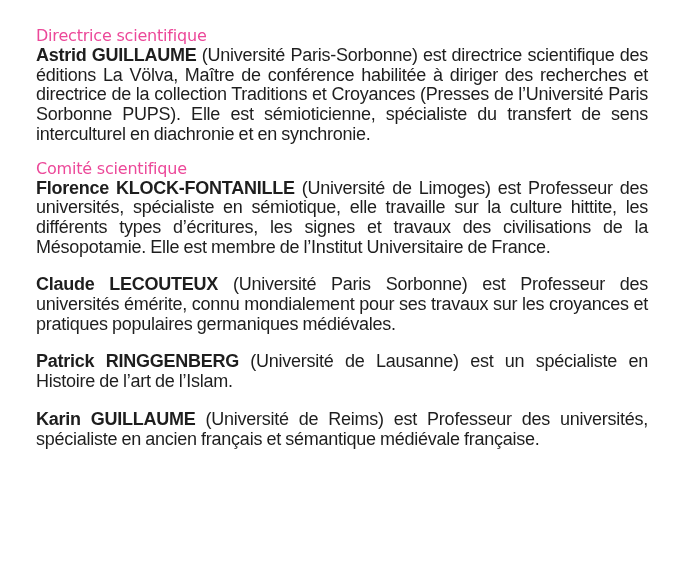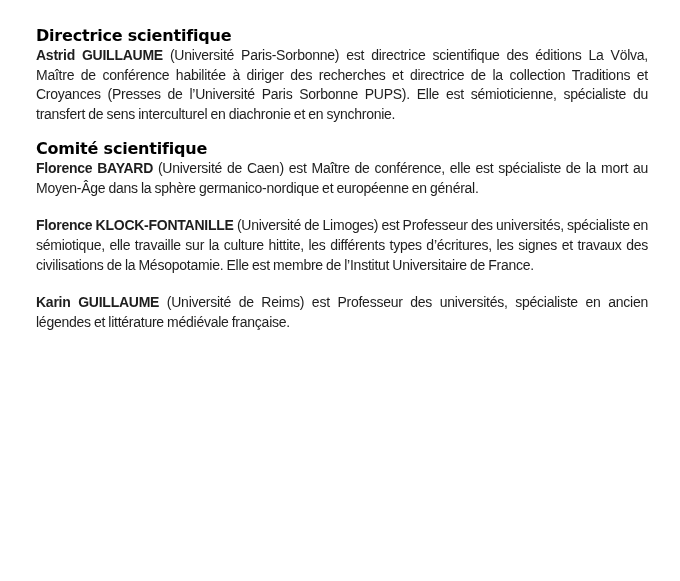--- a/index.html
+++ b/index.html
@@ -4,41 +4,42 @@
   <style>
     html, body { margin: 0; padding: 0; background: #ffffff; }
     body { width: 680px; height: 581px; overflow: hidden; position: relative; }
     .page {
       position: absolute; left: 36px; top: 26px; width: 612px;
       color: #1a1a1a;
       font-family: "Liberation Sans", sans-serif;
     }
     h2 {
       font-family: "DejaVu Sans", sans-serif;
-      font-size: 16px; font-weight: bold; margin: 0; line-height: 20px;
-      color: #000000; letter-spacing: -0.2px;
+      font-size: 16px; font-weight: normal; margin: 0; line-height: 20px;
+      color: #ec4899; letter-spacing: -0.2px;
     }
     .section { margin-bottom: 14px; }
     .entry {
       font-family: "Liberation Sans", sans-serif;
-      font-size: 14px; line-height: 19.7px; margin: 0 0 18px 0;
+      font-size: 18px; line-height: 19.7px; margin: 0 0 18px 0;
       text-align: justify; letter-spacing: -0.25px; word-spacing: -0.5px;
       color: #1e1e1e;
     }
     .entry.first { margin-bottom: 0; }
     .name { font-weight: bold; }
   </style>
 </head>
 <body>
 
 <div class="page">
   <div class="section">
     <h2>Directrice scientifique</h2>
     <p class="entry first"><span class="name">Astrid GUILLAUME</span><span> (Université Paris-Sorbonne) est directrice scientifique des éditions La Völva, Maître de conférence habilitée à diriger des recherches et directrice de la collection Traditions et Croyances (Presses de l’Université Paris Sorbonne PUPS). Elle est sémioticienne, spécialiste du transfert de sens interculturel en diachronie et en synchronie.</span></p>
   </div>
 
   <div class="section">
     <h2>Comité scientifique</h2>
-    <p class="entry"><span class="name">Florence BAYARD</span><span> (Université de Caen) est Maître de conférence, elle est spécialiste de la mort au Moyen-Âge dans la sphère germanico-nordique et européenne en général.</span></p>
     <p class="entry"><span class="name">Florence KLOCK-FONTANILLE</span><span> (Université de Limoges) est Professeur des universités, spécialiste en sémiotique, elle travaille sur la culture hittite, les différents types d’écritures, les signes et travaux des civilisations de la Mésopotamie. Elle est membre de l’Institut Universitaire de France.</span></p>
-    <p class="entry"><span class="name">Karin GUILLAUME</span><span> (Université de Reims) est Professeur des universités, spécialiste en ancien légendes et littérature médiévale française.</span></p>
+    <p class="entry"><span class="name">Claude LECOUTEUX</span><span> (Université Paris Sorbonne) est Professeur des universités émérite, connu mondialement pour ses travaux sur les croyances et pratiques populaires germaniques médiévales.</span></p>
+    <p class="entry"><span class="name">Patrick RINGGENBERG</span><span> (Université de Lausanne) est un spécialiste en Histoire de l’art de l’Islam.</span></p>
+    <p class="entry"><span class="name">Karin GUILLAUME</span><span> (Université de Reims) est Professeur des universités, spécialiste en ancien français et sémantique médiévale française.</span></p>
   </div>
 </div>
 
 </body></html>

